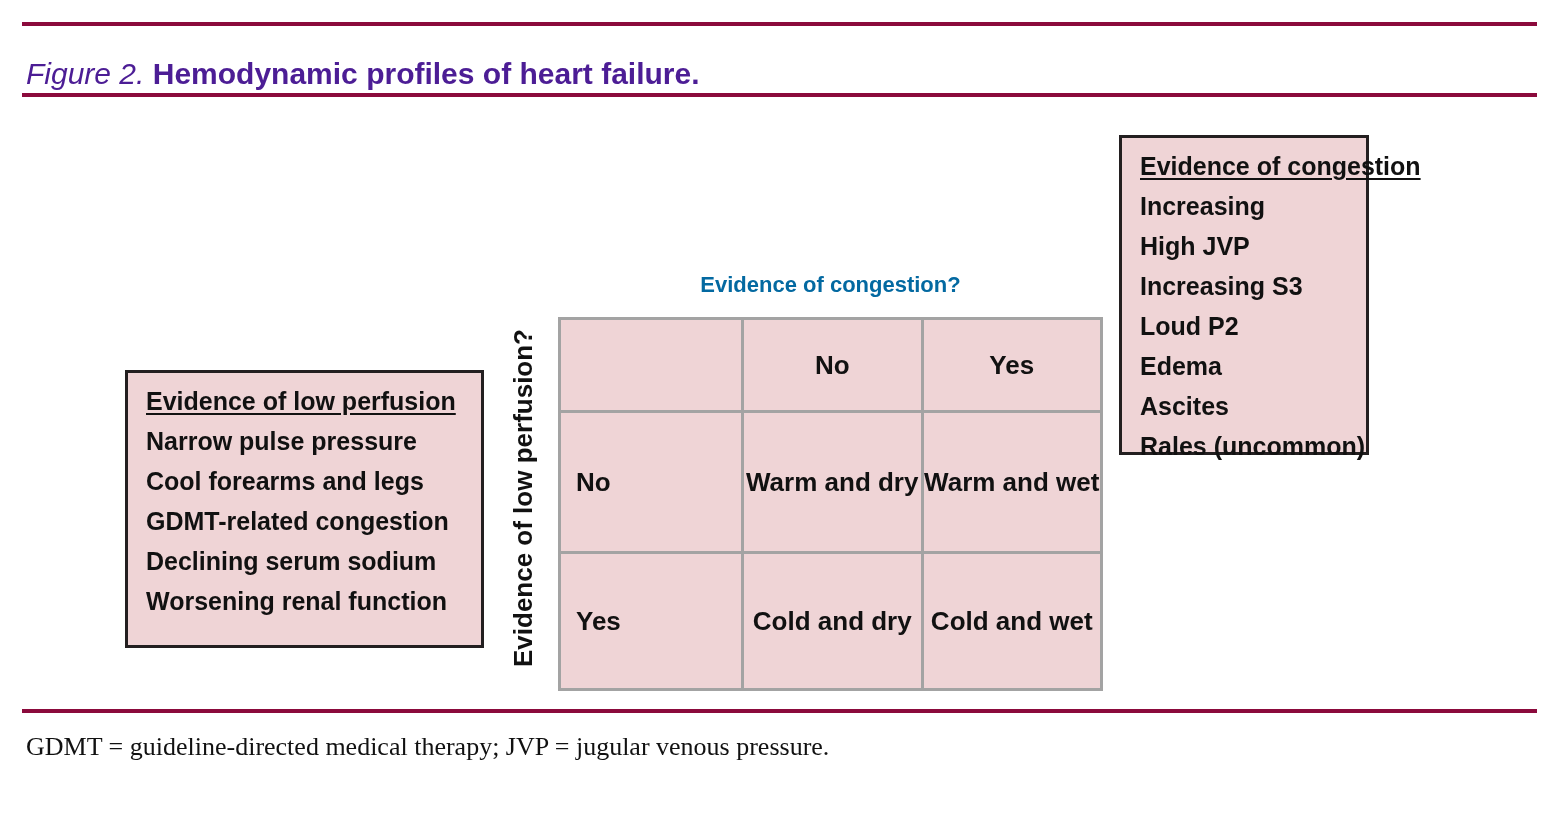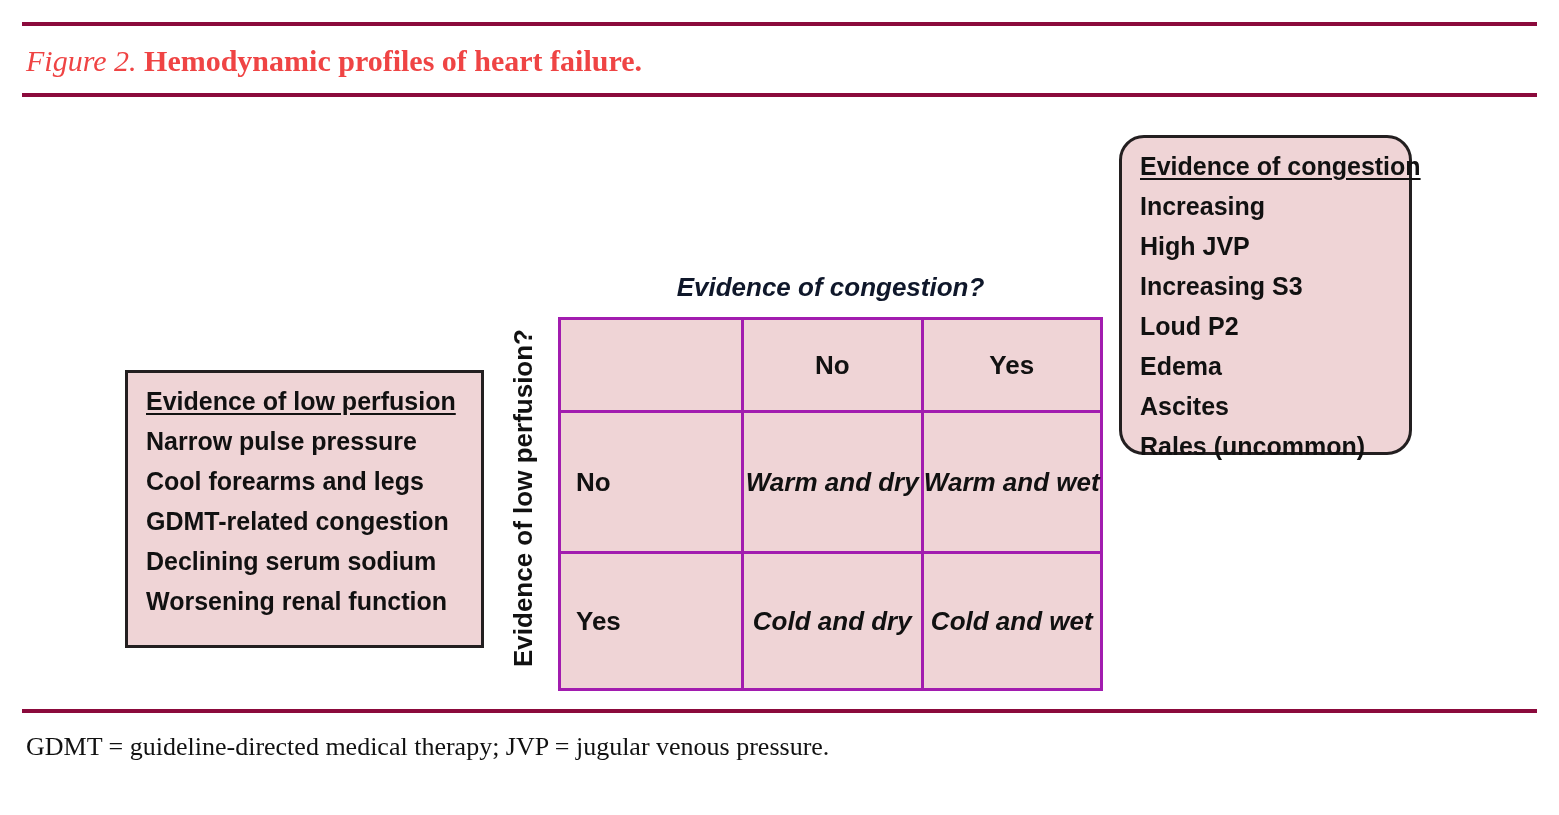--- a/index.html
+++ b/index.html
@@ -24,26 +24,26 @@
     background: #8B0A3C;
   }
   #rule-top    { top: 22px; }
   #rule-mid    { top: 93px; }
   #rule-bottom { top: 709px; }
 
   
   #figure-title {
     position: absolute;
     left: 26px;
-    top: 41px;
-    font-family: Liberation Serif, serif;
+    top: 54px;
+    font-family: Liberation Sans, sans-serif;
     font-size: 30px;
     line-height: 40px;
     white-space: nowrap;
-    color: #ef4444;
+    color: #4c1d95;
   }
   #figure-title .fig-label {
     font-style: italic;
     font-weight: normal;
   }
   #figure-title .fig-caption {
     font-weight: bold;
   }
 
   
@@ -73,36 +73,34 @@
 
   #box-low-perfusion {
     left: 125px;
     top: 370px;
     width: 359px;
     height: 278px;
   }
   #box-congestion {
     left: 1119px;
     top: 135px;
-    width: 293px;
+    width: 250px;
     height: 320px;
-    border-radius: 25px;
   }
 
   
   #matrix-heading {
     position: absolute;
     left: 558px;
     top: 272px;
     width: 545px;
     text-align: center;
-    font-size: 26px;
-    font-weight: bold;
-    color: #0f172a;
-    font-style: italic;
+    font-size: 22px;
+    font-weight: bold;
+    color: #0369a1;
   }
 
   #matrix-axis-label {
     position: absolute;
     left: 508px;
     top: 317px;
     width: 362px;
     height: 30px;
     transform: rotate(-90deg);
     transform-origin: 0 0;
@@ -118,21 +116,21 @@
     position: absolute;
     left: 558px;
     top: 317px;
     width: 545px;
     height: 362px;
     border-collapse: collapse;
     table-layout: fixed;
     background: #EFD4D6;
   }
   #matrix-table td {
-    border: 3px solid #a21caf;
+    border: 3px solid #a3a3a3;
     background: #EFD4D6;
     font-size: 26px;
     font-weight: bold;
     color: #111111;
     padding: 0;
     line-height: 32px;
   }
   #matrix-table .corner-cell { width: 180px; }
   #matrix-table .col-head {
     text-align: center;
@@ -140,21 +138,20 @@
     height: 90px;
   }
   #matrix-table .row-head {
     text-align: left;
     vertical-align: middle;
     padding-left: 15px;
   }
   #matrix-table .quadrant {
     text-align: center;
     vertical-align: middle;
-    font-style: italic;
   }
   #matrix-table .row-mid td { height: 138px; }
   #matrix-table .row-bot td { height: 134px; }
 
   
   #figure-footnote {
     position: absolute;
     left: 26px;
     top: 726px;
     font-family: "Liberation Serif", serif;

